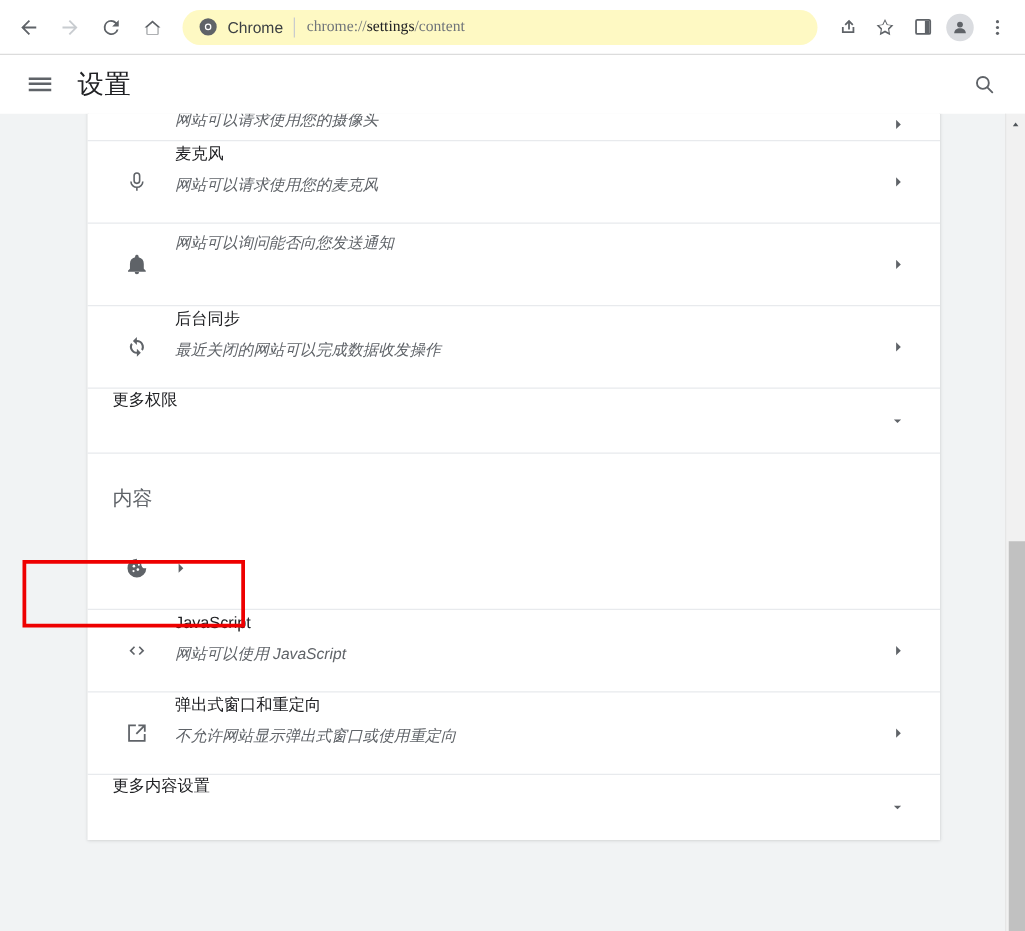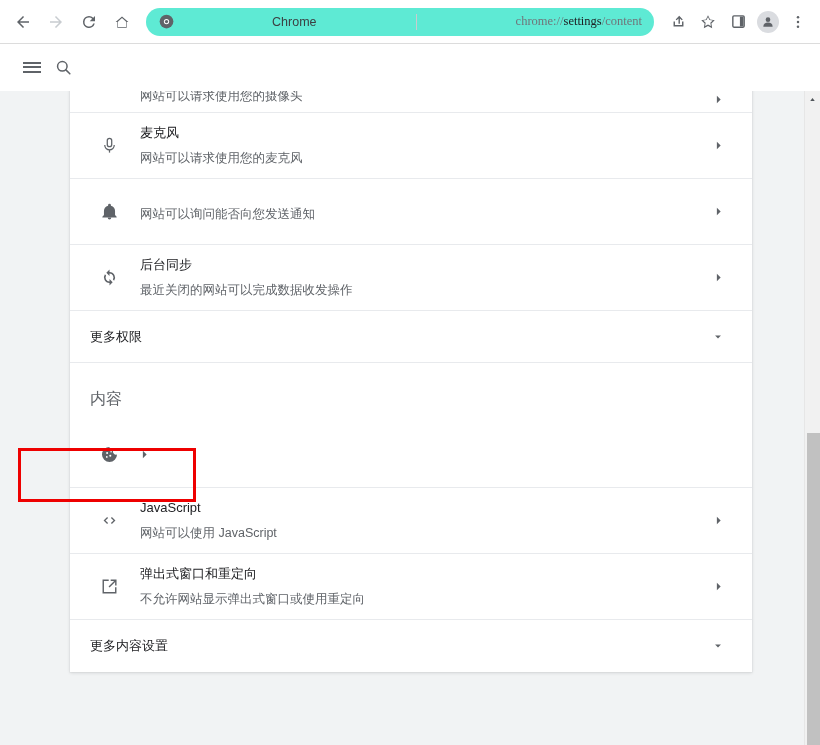--- a/index.html
+++ b/index.html
@@ -34,29 +34,28 @@
     justify-content: center;
     border-radius: 50%;
     flex: 0 0 auto;
     margin-right: 3px;
   }
   .nav-btn svg { display: block; }
 
   .omnibox {
     flex: 1 1 auto;
     height: 28px;
-    background: #5eead4;
+    background: #fef9c3;
     border-radius: 14px;
     display: flex;
     align-items: center;
     margin: 0 8px 0 6px;
     padding: 0 12px;
     box-sizing: border-box;
     min-width: 0;
-    justify-content: space-between;
   }
   .omni-icon {
     width: 16px;
     height: 16px;
     flex: 0 0 auto;
     margin-right: 8px;
     display: flex;
     align-items: center;
     justify-content: center;
   }
@@ -157,21 +156,20 @@
     position: absolute;
     left: 70px;
     top: -34px;
     width: 682px;
     background: #ffffff;
     box-shadow: 0 0 0 1px rgba(0,0,0,0.02), 0 1px 3px rgba(60,64,67,0.16);
   }
 
   .row {
     display: flex;
-    align-items: center;
     min-height: 66px;
     padding: 0 22px 0 20px;
     box-sizing: border-box;
     border-bottom: 1px solid #e8eaed;
     position: relative;
   }
   .row:last-child { border-bottom: none; }
 
   .row-icon {
     width: 42px;
@@ -191,20 +189,21 @@
   .row-title {
     font-size: 13px;
     color: #202124;
     line-height: 20px;
   }
   .row-sub {
     font-size: 12.5px;
     color: #5f6368;
     line-height: 20px;
     margin-top: 5px;
+    font-style: italic;
   }
   .row-arrow {
     width: 24px;
     flex: 0 0 auto;
     display: flex;
     align-items: center;
     justify-content: center;
     color: #5f6368;
   }
 
@@ -345,20 +344,21 @@
 </div>
 
 <div class="settings-header">
   <div class="hamburger">
     <div>
       <span></span>
         <span></span>
         <span></span>
     </div>
   </div>
+  <div class="settings-title">设置</div>
   <div class="header-search">
     <svg width="19" height="19" viewBox="0 0 24 24">
       <circle cx="10.5" cy="10.5" r="6" fill="none" stroke="#5f6368" stroke-width="1.9"></circle>
       <line x1="15" y1="15" x2="20" y2="20" stroke="#5f6368" stroke-width="1.9" stroke-linecap="round"></line>
     </svg>
   </div>
 </div>
 
 <div class="viewport">
   <div class="card">

